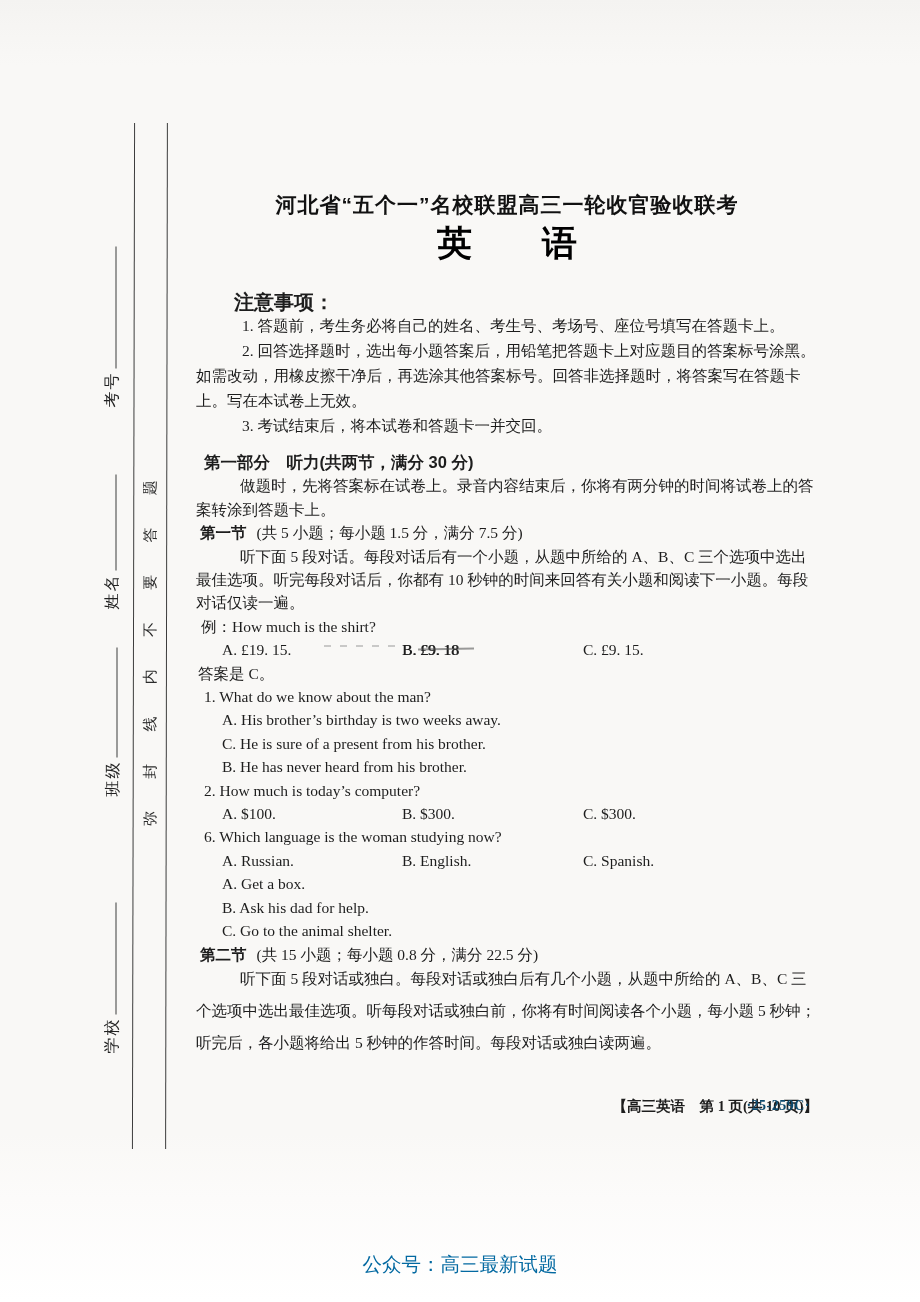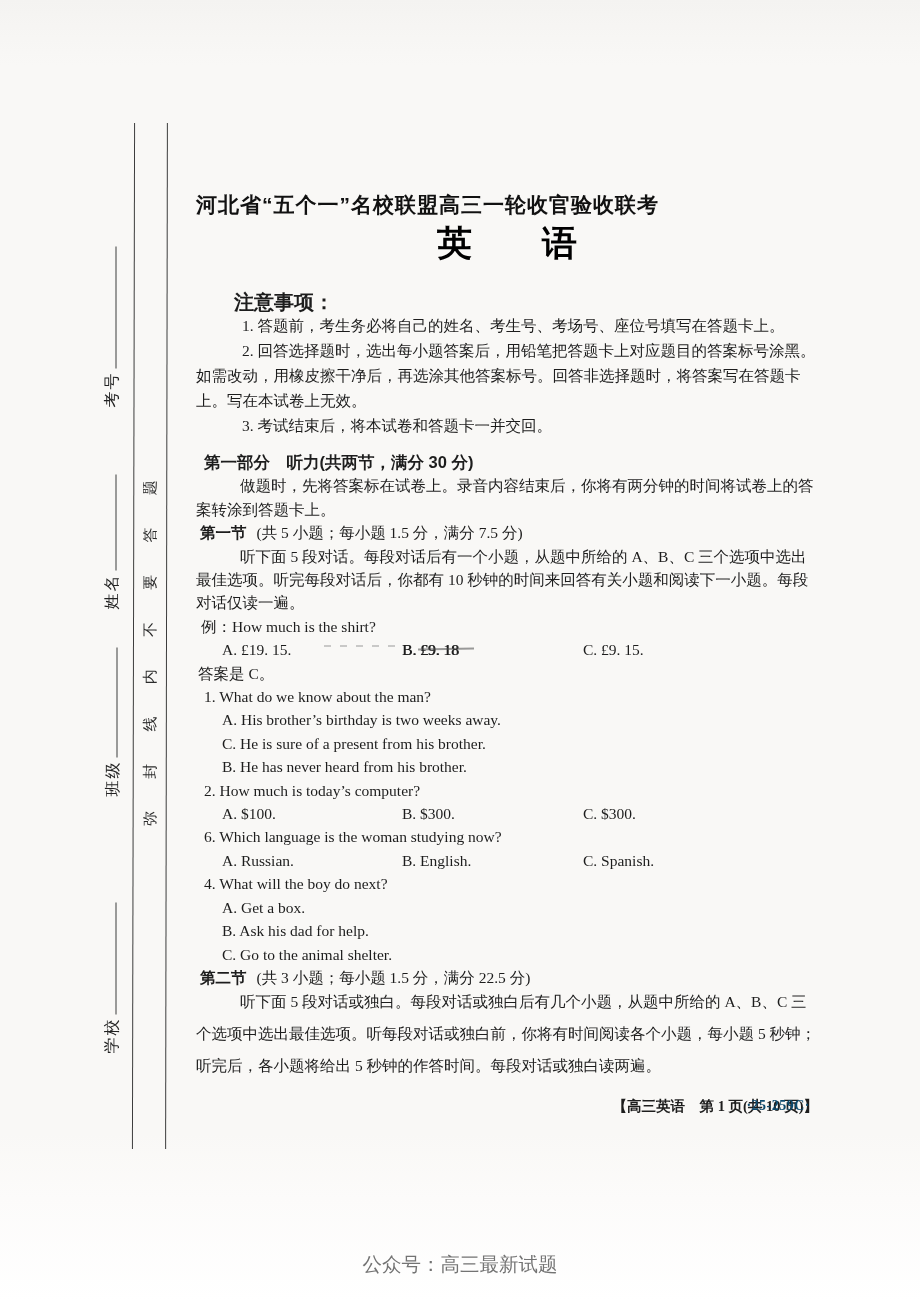--- a/index.html
+++ b/index.html
@@ -46,21 +46,21 @@
   .f-xingming .blank { width:96px; }
   .f-banji .blank { width:110px; }
   .f-xuexiao .blank { width:112px; }
 
   
   .content {
     position:absolute; left:196px; top:186px; width:622px;
     font-size:15.5px; line-height:23.4px;
   }
   .title {
-    margin:7px 0 0; 
+    margin:7px 0 0; text-align:center;
     font-size:21px; font-weight:bold; letter-spacing:1px;
     font-family:"Liberation Sans","DejaVu Sans",sans-serif;
     color:#111;
   }
   .subject {
     margin:6px 0 0; text-align:center;
     font-size:35px; line-height:42px; font-weight:bold;
     letter-spacing:2em; text-indent:2em;
     font-family:"Liberation Sans","DejaVu Sans",sans-serif;
     color:#000000;
@@ -105,21 +105,21 @@
   .page-footer {
     position:absolute; left:196px; top:1095px; width:622px; height:22px;
     text-align:right; font-weight:bold; font-size:14.5px; line-height:22px;
   }
   .paper-code {
     position:absolute; right:8px; top:0; font-weight:bold; font-size:14px;
     letter-spacing:.5px; color:#0c4a6e;
   }
   .bottom-caption {
     position:absolute; left:0; top:1251px; width:920px; text-align:center;
-    font-size:19.5px; line-height:27px; color:#737373;
+    font-size:19.5px; line-height:27px; color:#0369a1;
   }
 </style>
 </head>
 <body>
 
 <div class="paper"></div>
 
 <div class="seal-line l1"></div>
 <div class="seal-line l2"></div>
 <div class="rot seal-text">弥封线内不要答题</div>
@@ -173,27 +173,26 @@
     <span class="opt-cell">C. $300.</span>
   </div>
 
   <p class="stem">6. Which language is the woman studying now?</p>
   <div class="opt-row">
     <span class="opt-cell">A. Russian.</span>
     <span class="opt-cell">B. English.</span>
     <span class="opt-cell">C. Spanish.</span>
   </div>
 
-  <p class="stem">4. What will the boy do next?</p>
   <p class="stacked-opt">A. Get a box.</p>
   <p class="stacked-opt">B. Ask his dad for help.</p>
   <p class="stacked-opt">C. Go to the animal shelter.</p>
 
 
-  <p class="section-heading"><span class="sec-label">第二节</span><span>(共 3 小题；每小题 1.5 分，满分 22.5 分)</span></p>
+  <p class="section-heading"><span class="sec-label">第二节</span><span>(共 15 小题；每小题 0.8 分，满分 22.5 分)</span></p>
   <p class="para-indent s2-instr">听下面 5 段对话或独白。每段对话或独白后有几个小题，从题中所给的 A、B、C 三个选项中选出最佳选项。听每段对话或独白前，你将有时间阅读各个小题，每小题 5 秒钟；听完后，各小题将给出 5 秒钟的作答时间。每段对话或独白读两遍。</p>
 
 </div>
 
 <div class="page-footer">
   <span>【高三英语　第 1 页(共 10 页)】</span>
   <span class="paper-code">·25-259C·</span>
 </div>
 
 <div class="bottom-caption">公众号：高三最新试题</div>

